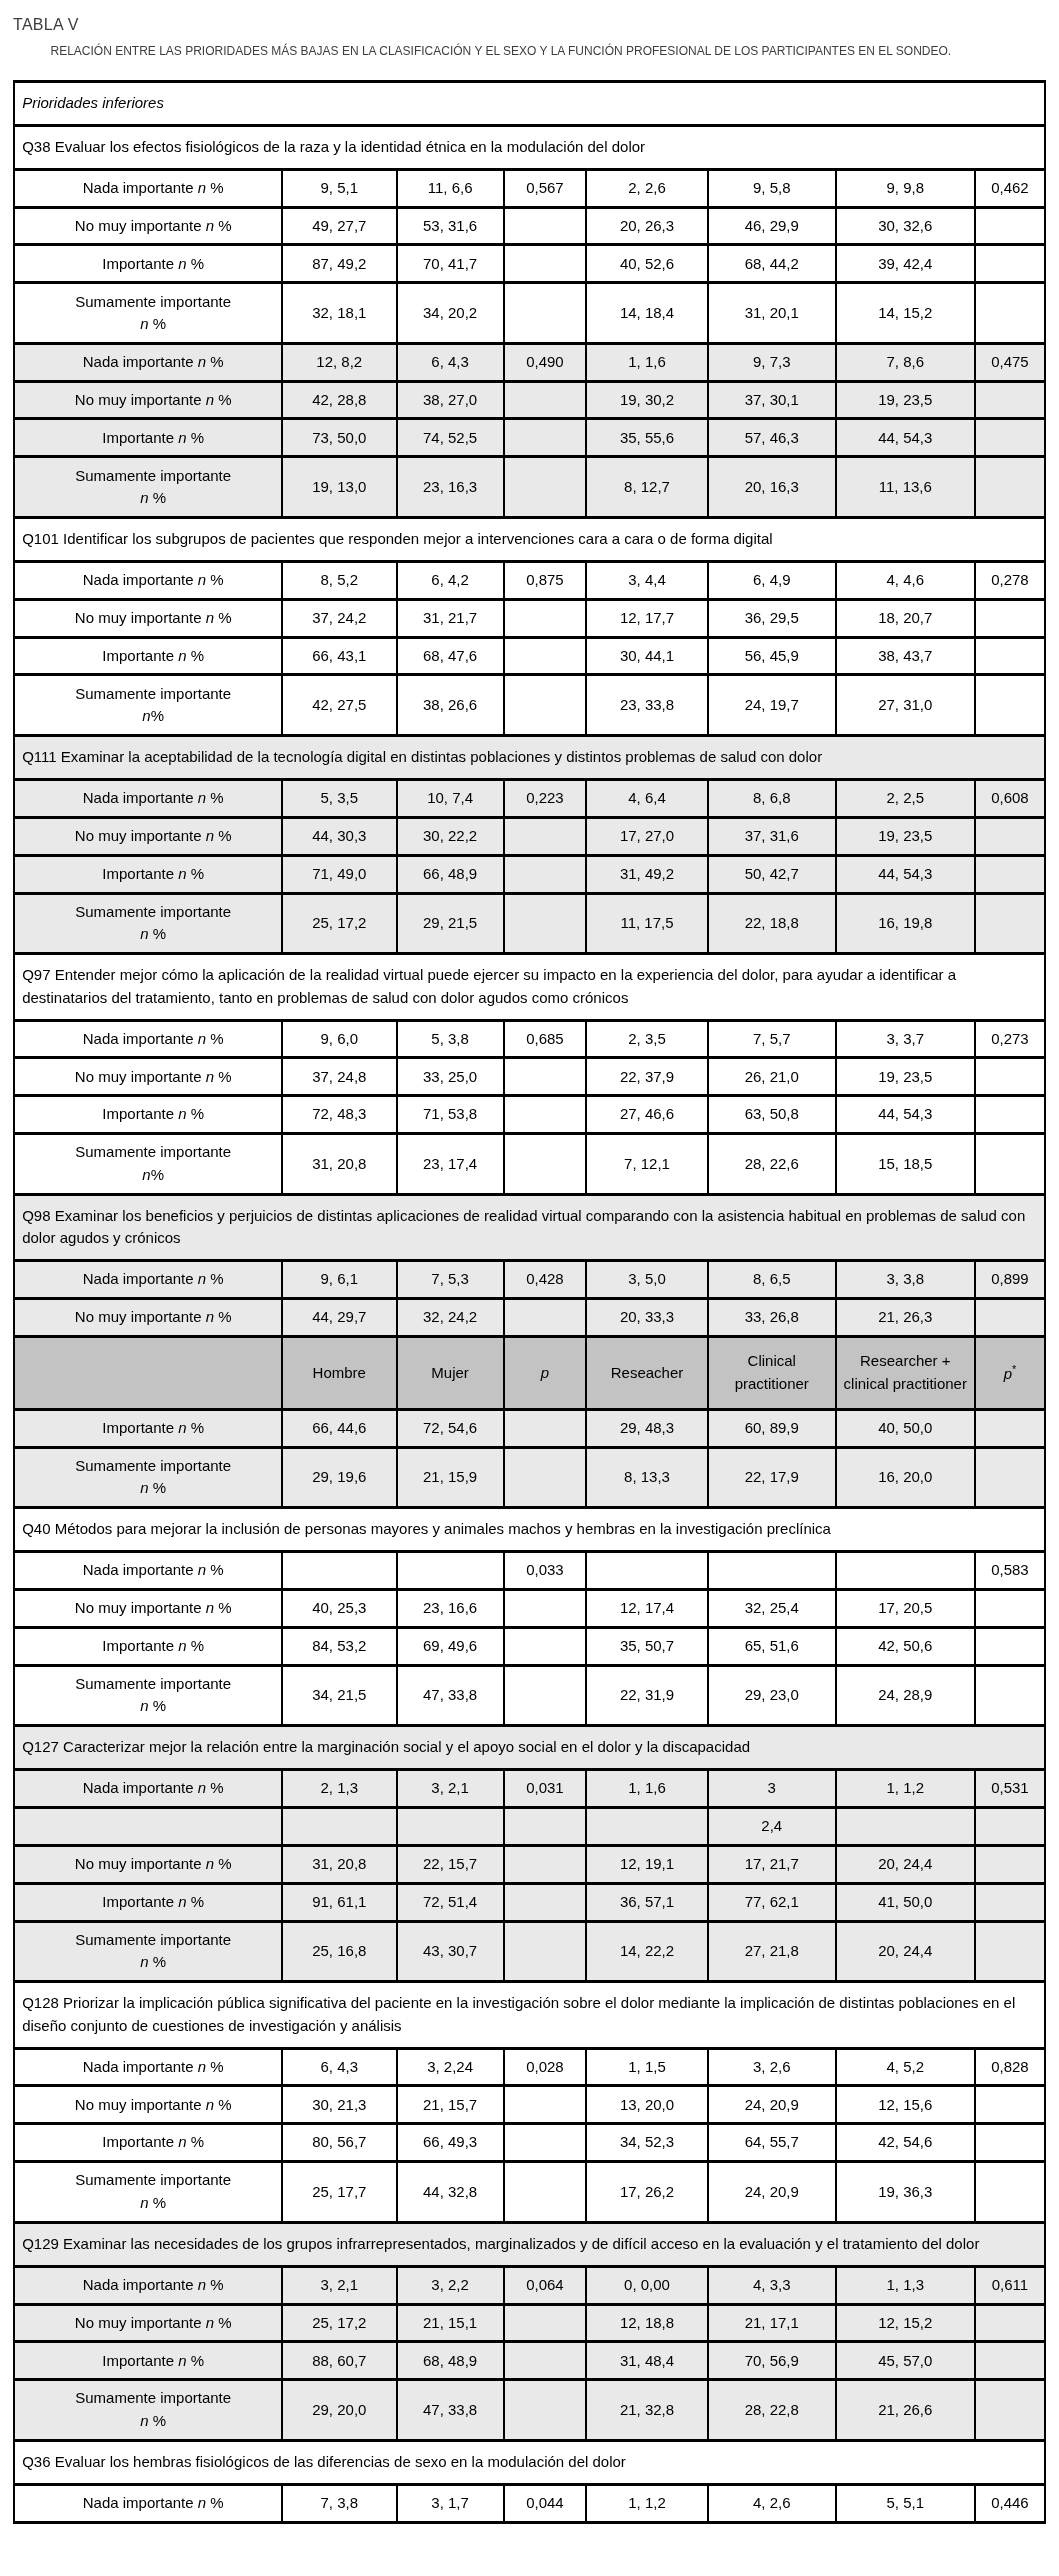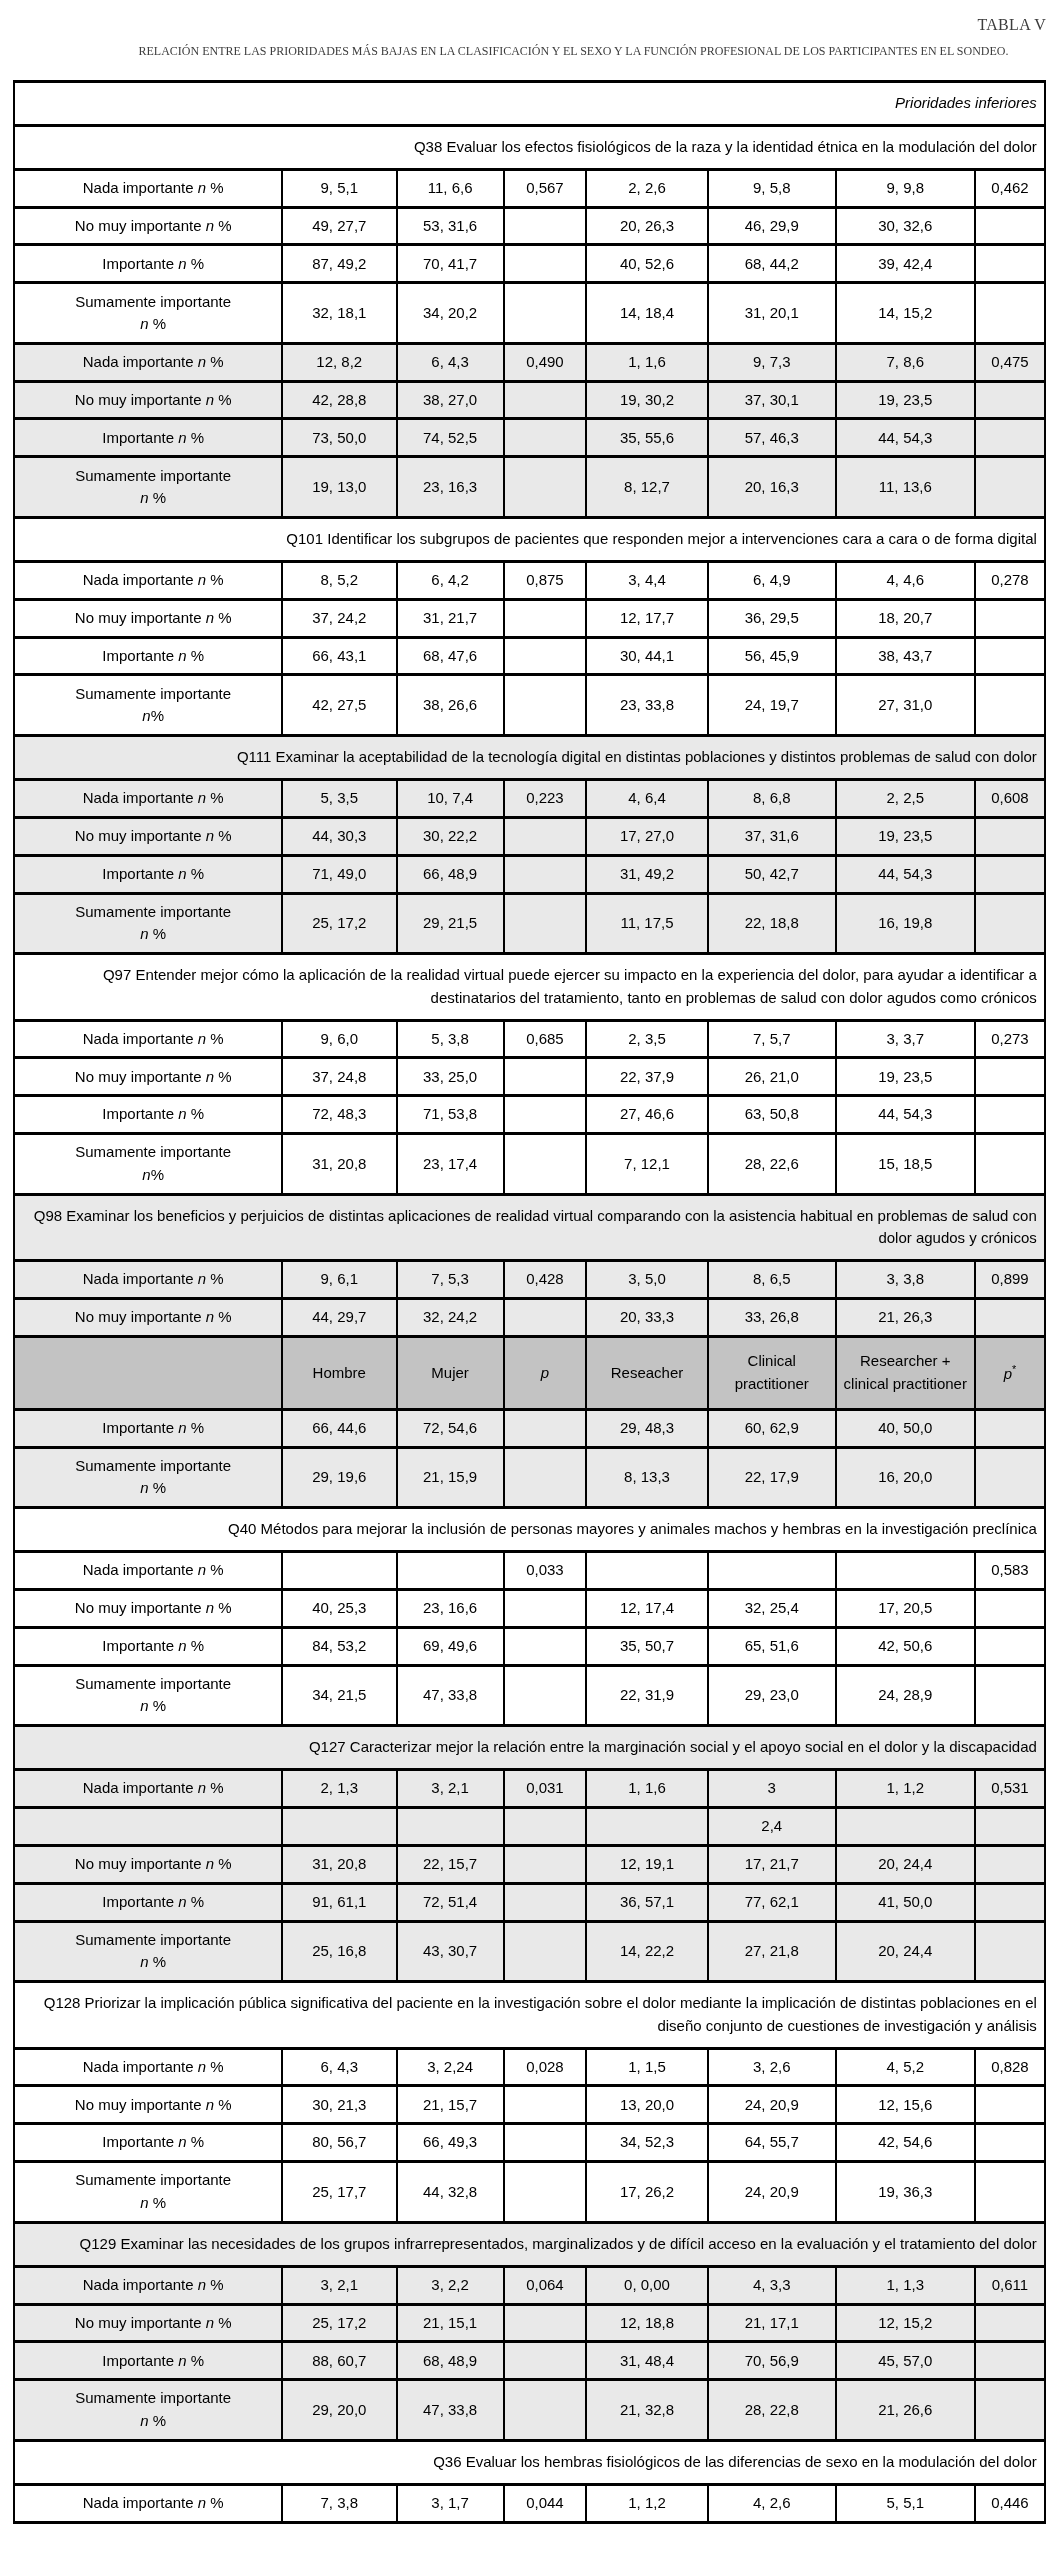--- a/index.html
+++ b/index.html
@@ -1,38 +1,38 @@
 <!DOCTYPE html>
 <html lang="es" style="font-size:8.2px"><head>
 <meta charset="utf-8">
 <style>
   html, body { margin: 0; padding: 0; background: #ffffff; }
   body { font-family: "Liberation Sans", sans-serif; color: #000; }
   .page {
     width: 1059px; min-height: 3212px; margin: 0 auto;
     box-sizing: border-box; padding: 15.5px 13px 20.6px 13px; background: #fff;
   }
-  .title-block { text-align: right; color: #3d3d3d; font-family: Liberation Serif, serif; }
+  .title-block { text-align: left; color: #3d3d3d; }
   .doc-title { font-size: 16px; letter-spacing: 0.3px; margin-bottom: 7.2px; }
   .doc-subtitle {
     font-size: 12px; line-height: 1.78; max-width: 958px;
     margin: 0 auto 17.5px auto;
   }
   table.results {
     width: 100%; border-collapse: collapse; table-layout: fixed;
     border: 2.1px solid #000;
     font-size: 15px; line-height: 1.5;
   }
   td { border: 2.1px solid #000; border-top-width: 3.1px; border-bottom-width: 3.1px; vertical-align: middle; }
   tr.header-row td {
     background: #c3c3c3; text-align: center; padding: 12.4px 3.1px;
   }
   tr.intro-row td, tr.section-row td {
     border-left: none; border-right: none;
-    text-align: right; padding: 9.3px 7.2px;
+    text-align: left; padding: 9.3px 7.2px;
   }
   tr.intro-row td { font-style: italic; }
   td.label-cell { text-align: center; padding: 6.2px 5.2px 6.2px 15.5px; }
   td.value-cell { text-align: center; padding: 6.2px 3.1px; }
   tr.shaded td { background: #e9e9e9; }
   i.nvar { font-style: italic; }
   sup { font-size: 0.72em; }
 </style>
 </head>
 <body>
@@ -301,21 +301,21 @@
           <td>Clinical practitioner</td>
           <td>Researcher + clinical practitioner</td>
           <td><i class="nvar">p</i><sup>*</sup></td>
         </tr>
         <tr class="shaded">
           <td class="label-cell"><span>Importante</span> <i class="nvar">n</i> %</td>
           <td class="value-cell">66, 44,6</td>
           <td class="value-cell">72, 54,6</td>
           <td class="value-cell"></td>
           <td class="value-cell">29, 48,3</td>
-          <td class="value-cell">60, 62,9</td>
+          <td class="value-cell">60, 89,9</td>
           <td class="value-cell">40, 50,0</td>
           <td class="value-cell"></td>
         </tr>
         <tr class="shaded">
           <td class="label-cell"><span>Sumamente importante</span><br><i class="nvar">n</i> %</td>
           <td class="value-cell">29, 19,6</td>
           <td class="value-cell">21, 15,9</td>
           <td class="value-cell"></td>
           <td class="value-cell">8, 13,3</td>
           <td class="value-cell">22, 17,9</td>

